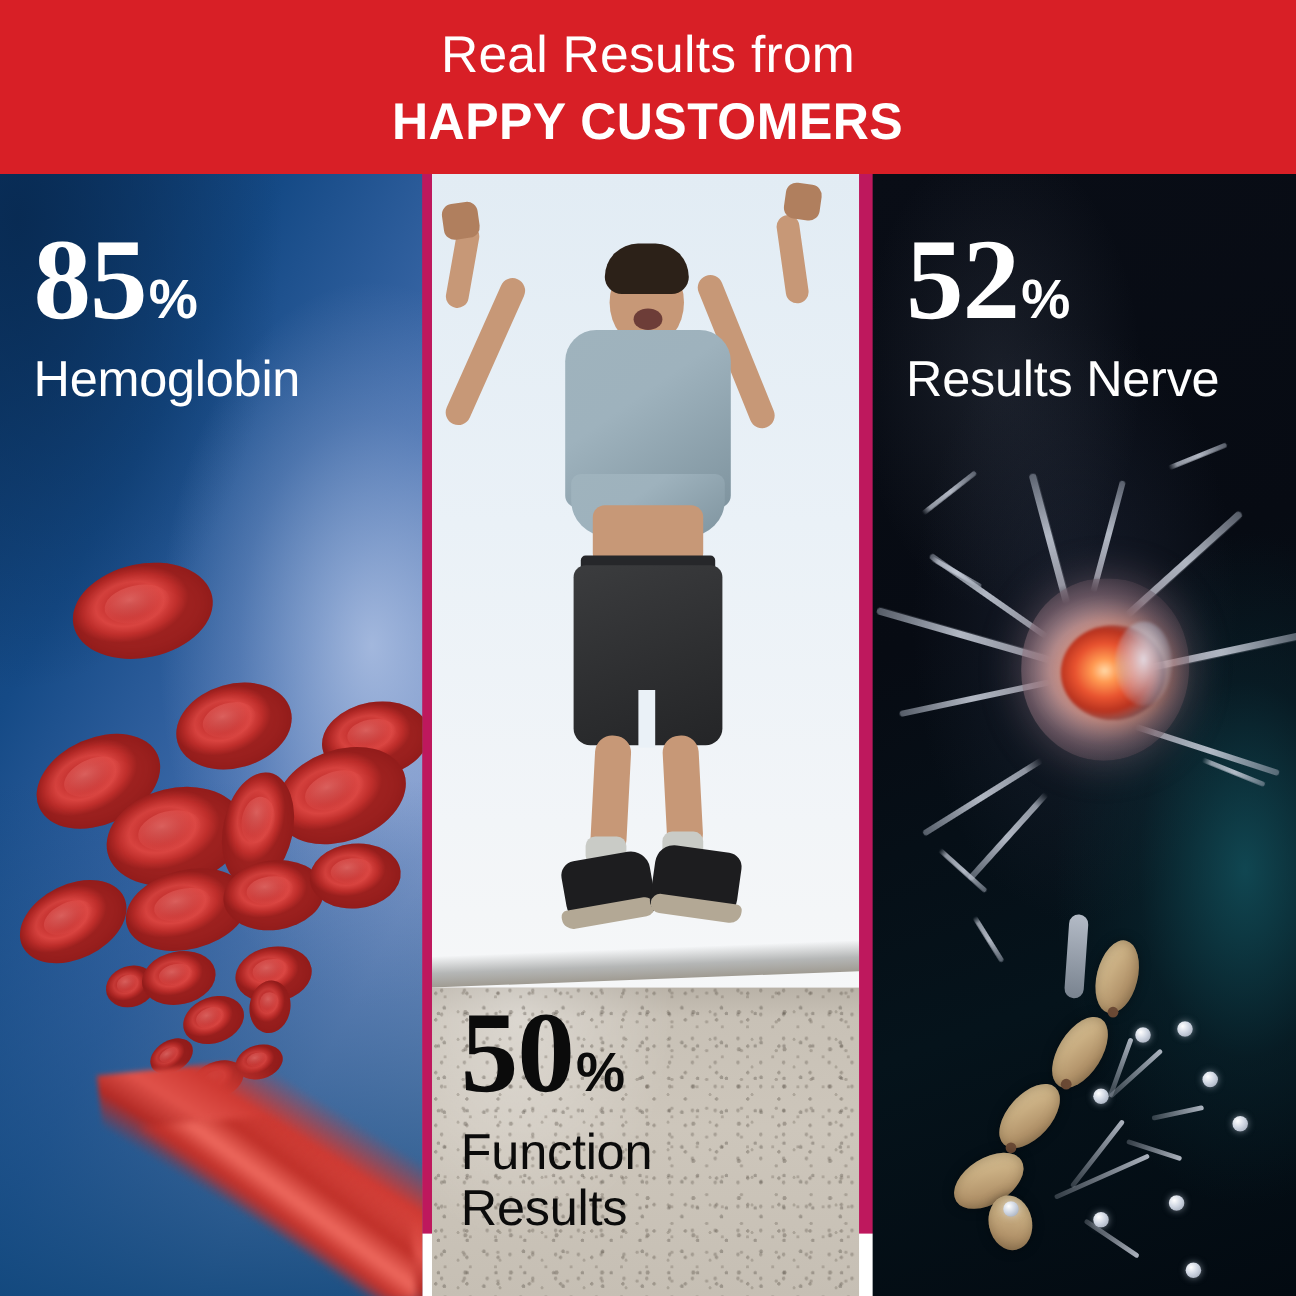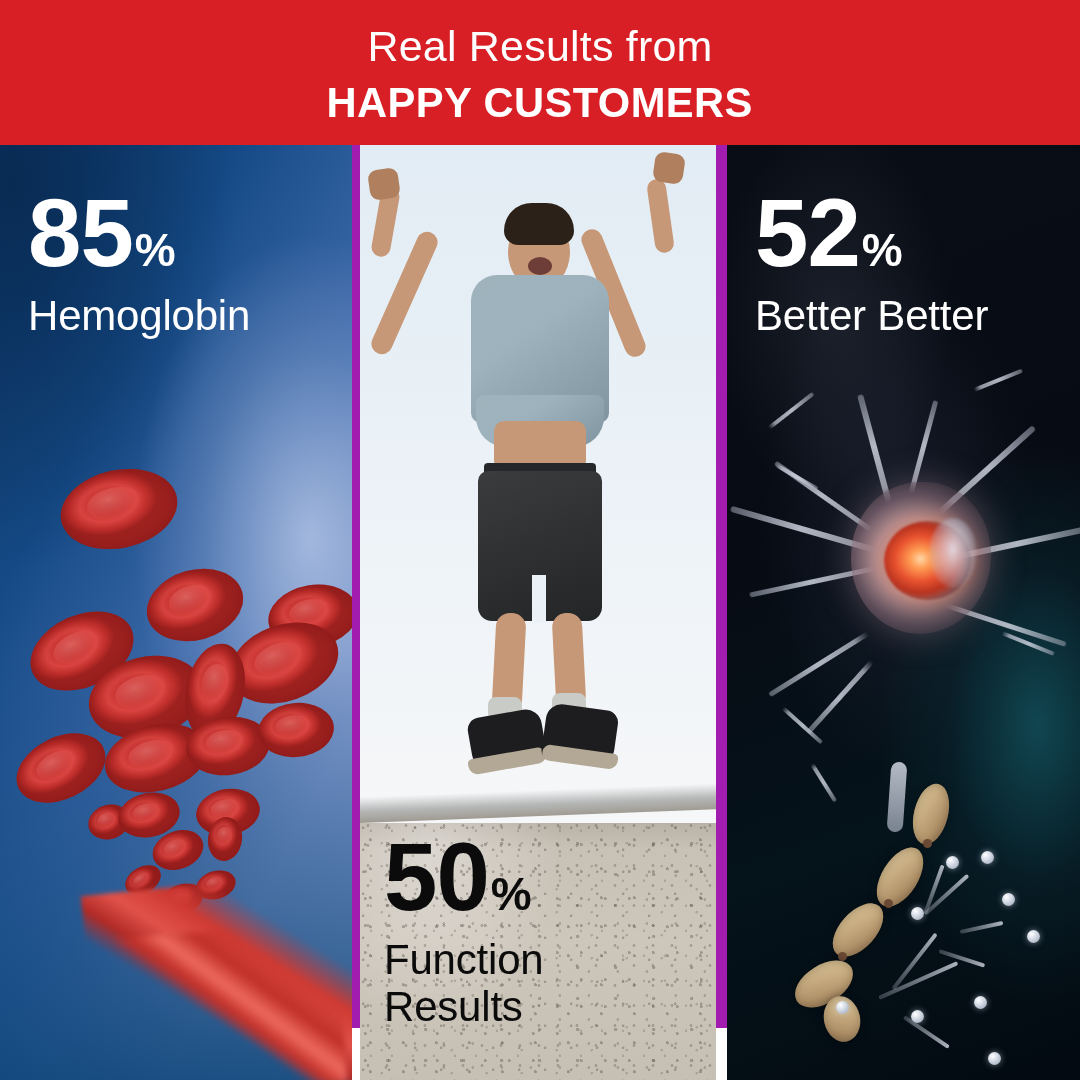--- a/index.html
+++ b/index.html
@@ -6,21 +6,21 @@
   * { margin:0; padding:0; box-sizing:border-box; }
   html, body {
     width:1080px; height:1080px;
     background:#ffffff;
     font-family:"Liberation Sans", sans-serif;
     overflow:hidden;
   }
   .poster {
     position:relative;
     width:1080px; height:1028px;
-    background:#a21caf;
+    background:#be185d;
   }
 
   
   .header {
     position:absolute; left:0; top:0;
     width:1080px; height:145px;
     background:#d81f26;
     display:flex; flex-direction:column;
     align-items:center; justify-content:center;
     padding-top:4px;
@@ -59,20 +59,21 @@
 
   
   .stat-block { position:absolute; z-index:40; }
   .stat-number-row {
     display:flex; align-items:baseline;
     line-height:0.95;
   }
   .stat-number {
     font-size:96px; font-weight:700;
     letter-spacing:-1px;
+    font-family:Liberation Serif, serif;
   }
   .stat-pct {
     font-size:46px; font-weight:700;
     margin-left:2px;
   }
   .stat-label {
     font-size:42px; font-weight:400;
     line-height:1.12;
     margin-top:14px;
     letter-spacing:-0.2px;
@@ -390,19 +391,19 @@
       <div class="bouton" style="left:52%; top:92.5%;"></div>
       <div class="bouton" style="left:70%; top:91%;"></div>
       <div class="bouton" style="left:74%; top:97%;"></div>
 
       <div class="stat-block on-dark" style="left:28px; top:42px;">
         <div class="stat-number-row">
           <span class="stat-number">52</span>
           <span class="stat-pct">%</span>
         </div>
         <div class="stat-label">
-          <div>Better Better</div>
+          <div>Results Nerve</div>
         </div>
       </div>
     </div>
 
   </div>
 </div>
 
 </body></html>

